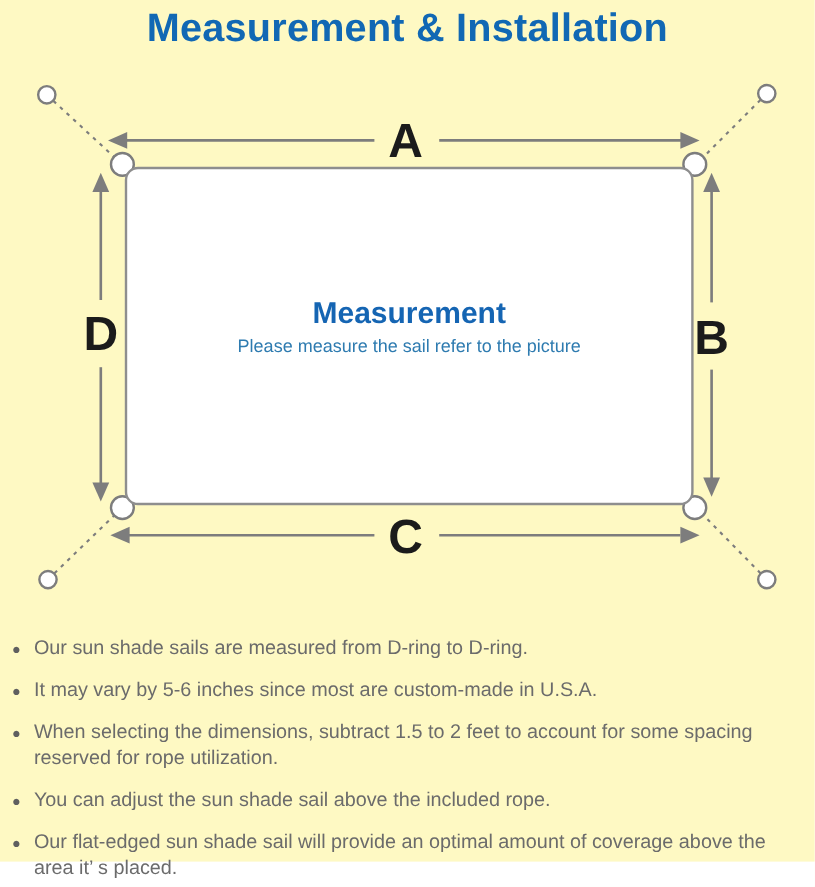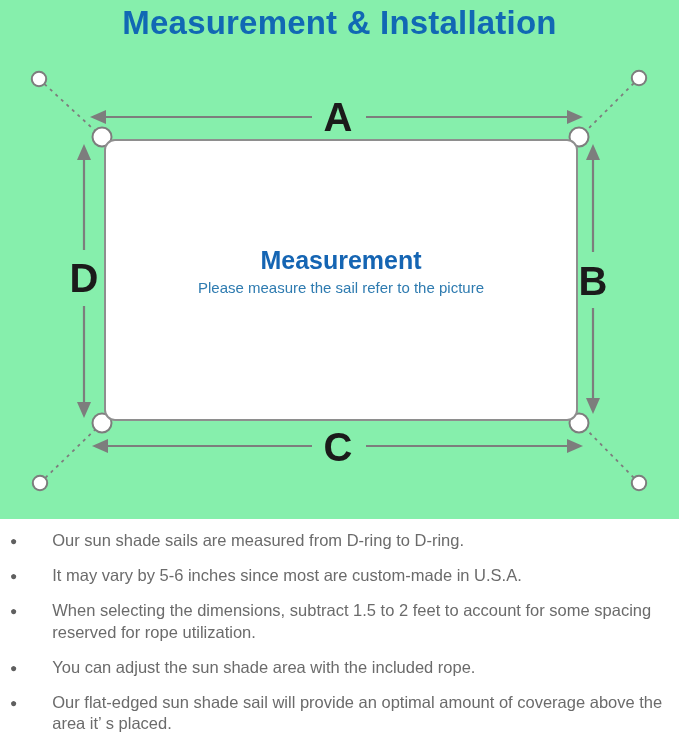--- a/index.html
+++ b/index.html
@@ -6,22 +6,22 @@
     margin: 0;
     padding: 0;
     background: #ffffff;
     width: 679px;
     height: 739px;
     font-family: "Liberation Sans", sans-serif;
     overflow: hidden;
   }
   .page {
     width: 679px;
-    height: 519px;
-    background: #86efac;
+    height: 718px;
+    background: #fef9c3;
   }
   .title {
     margin: 0;
     padding-top: 4px;
     height: 42px;
     text-align: center;
     font-size: 33px;
     font-weight: bold;
     letter-spacing: 0.2px;
     color: #1168b4;
@@ -44,21 +44,20 @@
     line-height: 1.32;
   }
   .bullet-dot {
     flex: none;
     color: #5f5f5f;
     font-size: 12px;
     line-height: 22px;
   }
   .note-text {
     flex: 1;
-    margin-left: 24px;
   }
   svg text.dim-label {
     font-family: "Liberation Sans", sans-serif;
     font-size: 40px;
     font-weight: bold;
     fill: #1b1b1b;
   }
   svg text.center-title {
     font-family: "Liberation Sans", sans-serif;
     font-size: 25px;
@@ -150,21 +149,21 @@
     <div class="note-item">
       <span class="bullet-dot">●</span>
       <span class="note-text">It may vary by 5-6 inches since most are custom-made in U.S.A.</span>
     </div>
     <div class="note-item">
       <span class="bullet-dot">●</span>
       <span class="note-text">When selecting the dimensions, subtract 1.5 to 2 feet to account for some spacing reserved for rope utilization.</span>
     </div>
     <div class="note-item">
       <span class="bullet-dot">●</span>
-      <span class="note-text">You can adjust the sun shade area with the included rope.</span>
+      <span class="note-text">You can adjust the sun shade sail above the included rope.</span>
     </div>
     <div class="note-item">
       <span class="bullet-dot">●</span>
       <span class="note-text">Our flat-edged sun shade sail will provide an optimal amount of coverage above the area it’ s placed.</span>
     </div>
   </div>
 
 </div>
 
 </body></html>

